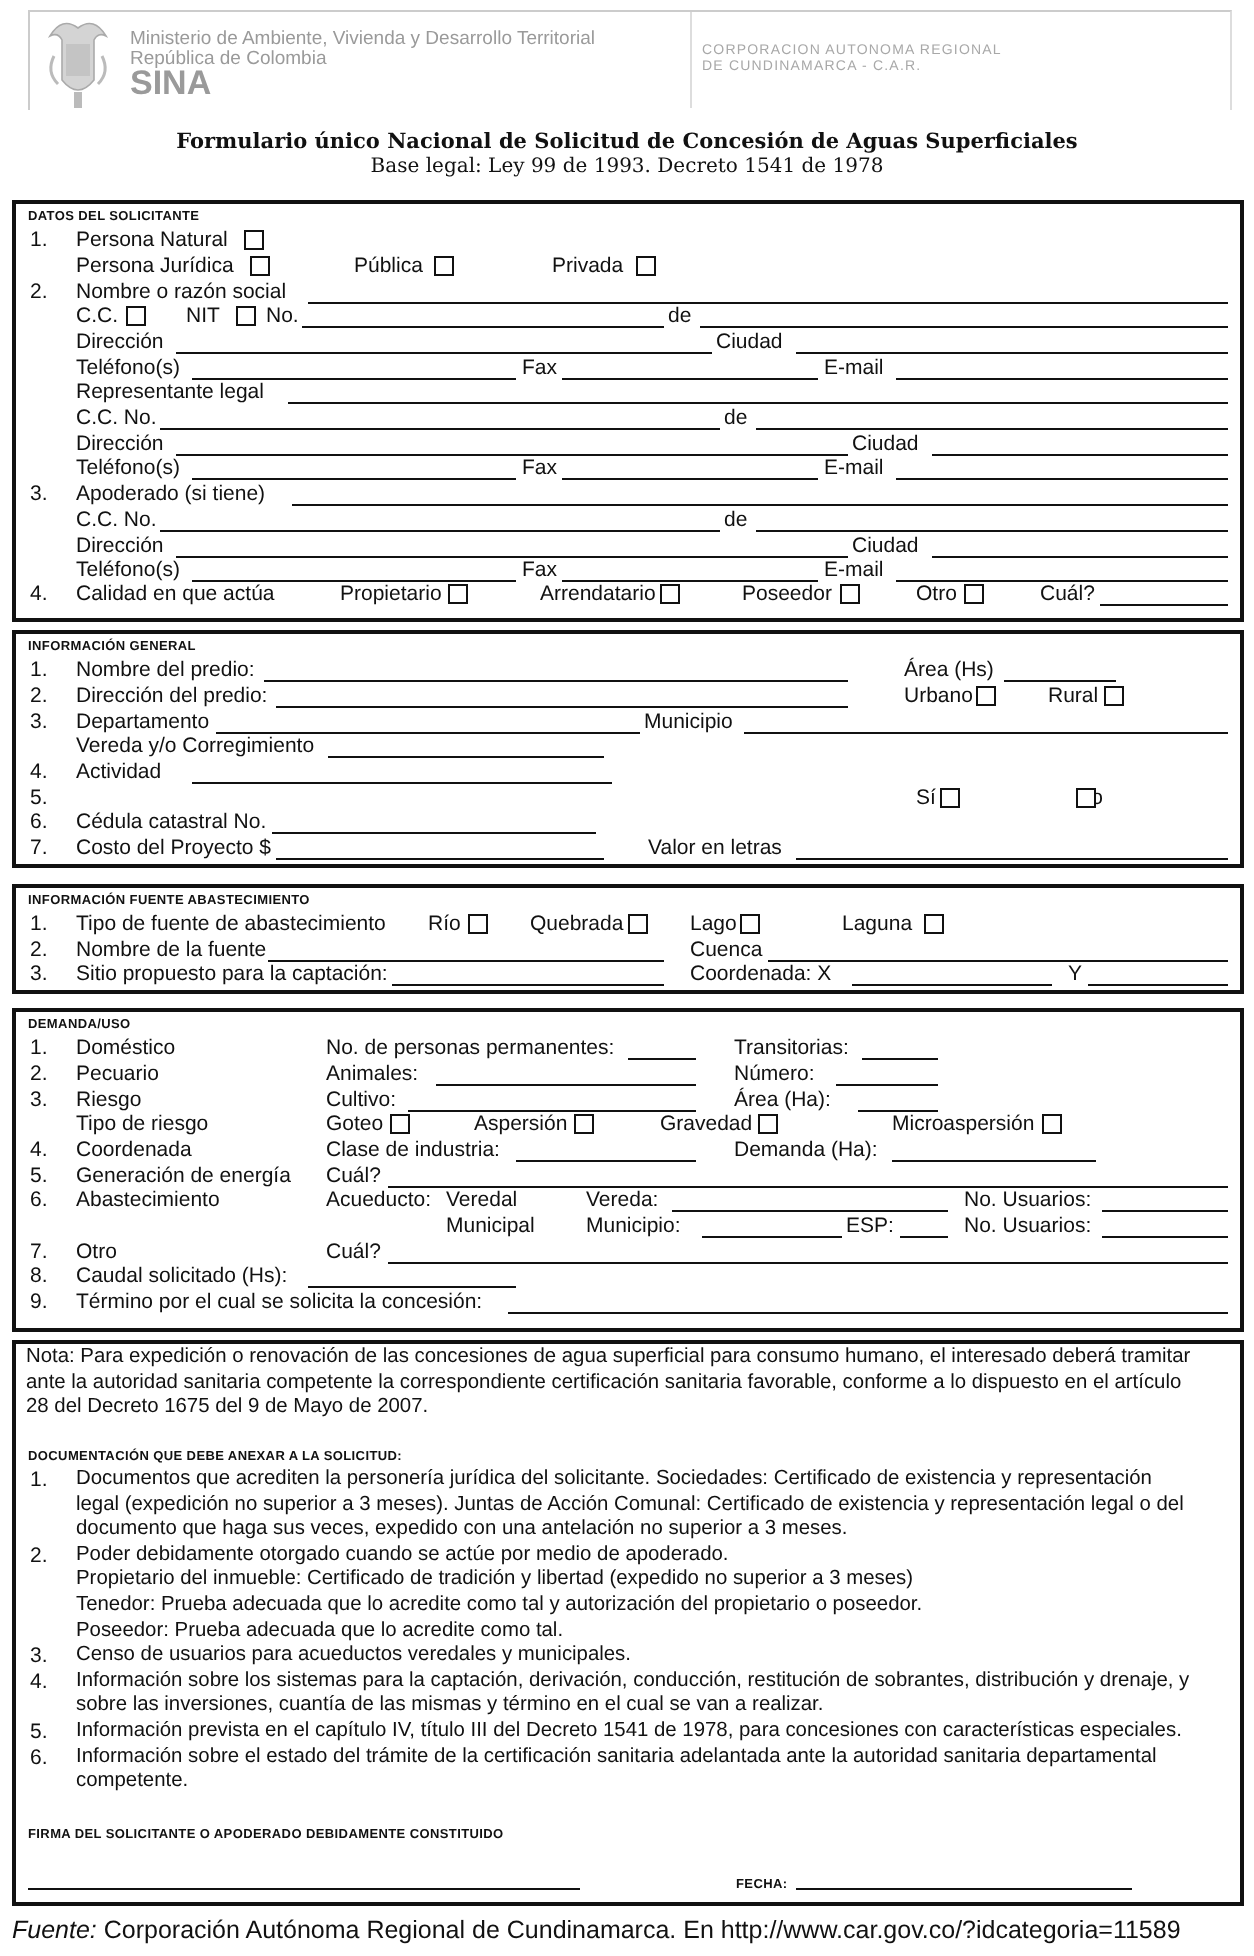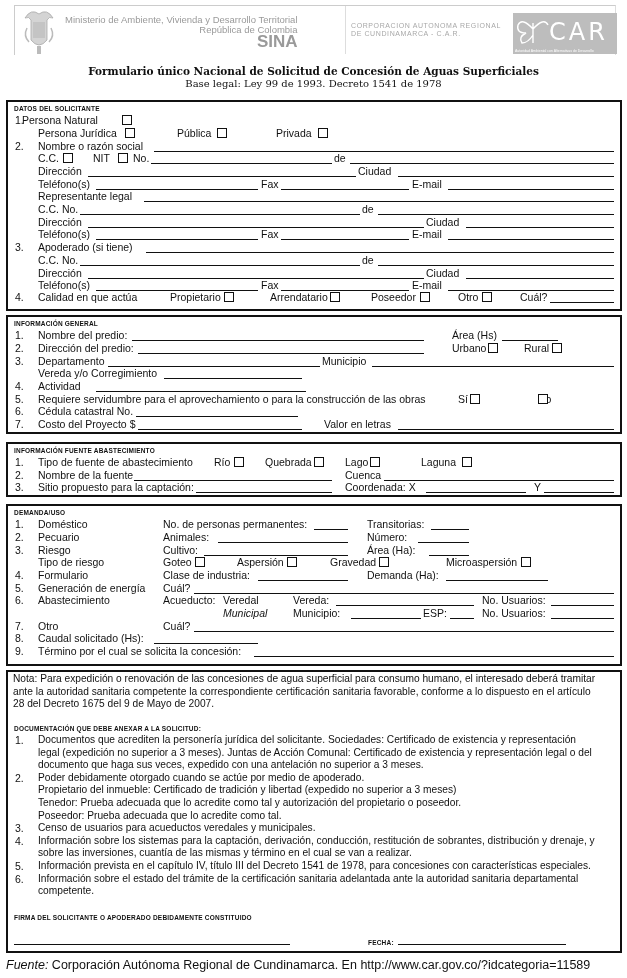--- a/index.html
+++ b/index.html
@@ -1,21 +1,21 @@
 <!DOCTYPE html>
 <html><head>
 <meta charset="utf-8">
 <style>
   * { box-sizing: border-box; margin: 0; padding: 0; }
   html, body { width: 627px; height: 978px; background: #fff; overflow: hidden; }
   body { font-family: "Liberation Sans", sans-serif; color: #111; position: relative; font-size: 10.5px; }
   .abs { position: absolute; }
   .header { position: absolute; left: 14px; top: 5px; width: 602px; height: 50px; border-top: 1px solid #ccc; border-left: 1px solid #ccc; border-right: 1px solid #ddd; }
   .hdr-divider { position: absolute; left: 330px; top: 0; width: 1px; height: 48px; background: #ddd; }
-  .min-text { position: absolute; left: 50px; top: 9px; color: #9a9a9a; font-size: 9.5px; line-height: 10px; text-align: right; }
+  .min-text { position: absolute; left: 50px; top: 9px; color: #9a9a9a; font-size: 9.5px; line-height: 10px; }
   .min-text .sina { font-weight: bold; font-size: 17px; line-height: 14px; }
   .car-text { position: absolute; left: 336px; top: 16px; color: #a8a8a8; font-size: 7px; letter-spacing: 0.6px; line-height: 8px; }
   .car-logo { position: absolute; left: 498px; top: 7px; width: 104px; height: 41px; background: #bdbdbd; }
   .car-logo .car-letters { position: absolute; left: 36px; top: 5px; font-size: 24px; color: #fff; letter-spacing: 3px; font-weight: normal; font-family: "DejaVu Sans", sans-serif; }
   .car-logo .car-tag { position: absolute; left: 2px; bottom: 1px; font-size: 3.5px; color: #fff; white-space: nowrap; }
   .title { position: absolute; left: 0; width: 627px; top: 65px; text-align: center; font-family: "DejaVu Serif", serif; font-weight: bold; font-size: 10.5px; }
   .subtitle { position: absolute; left: 0; width: 627px; top: 78px; text-align: center; font-family: "DejaVu Serif", serif; font-size: 10px; }
   .box { position: absolute; left: 6px; width: 616px; border: 2px solid #111; }
   .sec-title { position: absolute; left: 6px; font-size: 6.5px; font-weight: bold; letter-spacing: 0.2px; text-transform: uppercase; }
   .row { position: absolute; left: 0; height: 12.5px; white-space: nowrap; }
@@ -39,38 +39,31 @@
   <div class="min-text">
     <div>Ministerio de Ambiente, Vivienda y Desarrollo Territorial</div>
     <div>República de Colombia</div>
     <div class="sina">SINA</div>
   </div>
   <div class="hdr-divider"></div>
   <div class="car-text">
     <div>CORPORACION  AUTONOMA   REGIONAL</div>
     <div>DE  CUNDINAMARCA - C.A.R.</div>
   </div>
-  <div class="car-logo">
-    <svg class="abs" style="left:3px;top:4px;" width="34" height="28">
-      <path d="M17 26 L17 6 M17 12 Q6 0 2 8 Q0 16 10 16 Q2 20 6 26 Q12 26 17 18 M17 12 Q28 0 32 8" stroke="#fff" stroke-width="1.4" fill="none"></path>
-    </svg>
-    <span class="car-letters">CAR</span>
-    <span class="car-tag">Autoridad Ambiental con Alternativas de Desarrollo</span>
-  </div>
 </div>
 
 <div class="title">Formulario único Nacional de Solicitud de Concesión de Aguas Superficiales</div>
 <div class="subtitle">Base legal: Ley 99 de 1993. Decreto 1541 de 1978</div>
 
 <div class="box" style="top:100px;height:211px;">
   <div class="sec-title" style="top:3px;">Datos del solicitante</div>
 
   <div class="row" style="top:12px;width:612px;">
     <span class="n">1.</span>
-    <span class="t" style="left:14px;">Persona Natural</span>
+    <span class="t" style="left:30px;">Persona Natural</span>
     <span class="cb" style="left:114px;"></span>
   </div>
   <div class="row" style="top:25px;width:612px;">
     <span class="t" style="left:30px;">Persona Jurídica</span>
     <span class="cb" style="left:117px;"></span>
     <span class="t" style="left:169px;">Pública</span>
     <span class="cb" style="left:209px;"></span>
     <span class="t" style="left:268px;">Privada</span>
     <span class="cb" style="left:310px;"></span>
   </div>
@@ -197,21 +190,20 @@
     <span class="t" style="left:30px;">Vereda y/o Corregimiento</span>
     <span class="ln" style="left:156px;width:138px;"></span>
   </div>
   <div class="row" style="top:63px;width:612px;">
     <span class="n">4.</span>
     <span class="t" style="left:30px;">Actividad</span>
     <span class="ln" style="left:88px;width:210px;"></span>
   </div>
   <div class="row" style="top:76px;width:612px;">
     <span class="n">5.</span>
-    <span class="t" style="left:30px;">Requiere servidumbre para el aprovechamiento o para la construcción de las obras</span>
     <span class="t" style="left:450px;">Sí</span>
     <span class="cb" style="left:462px;"></span>
     <span class="t" style="left:530px;">No</span>
     <span class="cb" style="left:530px;"></span>
   </div>
   <div class="row" style="top:88px;width:612px;">
     <span class="n">6.</span>
     <span class="t" style="left:30px;">Cédula catastral No.</span>
     <span class="ln" style="left:128px;width:162px;"></span>
   </div>
@@ -288,21 +280,21 @@
     <span class="cb" style="left:187px;"></span>
     <span class="t" style="left:229px;">Aspersión</span>
     <span class="cb" style="left:279px;"></span>
     <span class="t" style="left:322px;">Gravedad</span>
     <span class="cb" style="left:371px;"></span>
     <span class="t" style="left:438px;">Microaspersión</span>
     <span class="cb" style="left:513px;"></span>
   </div>
   <div class="row" style="top:63px;width:612px;">
     <span class="n">4.</span>
-    <span class="t" style="left:30px;">Formulario</span>
+    <span class="t" style="left:30px;">Coordenada</span>
     <span class="t" style="left:155px;">Clase de industria:</span>
     <span class="ln" style="left:250px;width:90px;"></span>
     <span class="t" style="left:359px;">Demanda (Ha):</span>
     <span class="ln" style="left:438px;width:102px;"></span>
   </div>
   <div class="row" style="top:76px;width:612px;">
     <span class="n">5.</span>
     <span class="t" style="left:30px;">Generación de energía</span>
     <span class="t" style="left:155px;">Cuál?</span>
     <span class="ln" style="left:186px;width:420px;"></span>
@@ -311,21 +303,21 @@
     <span class="n">6.</span>
     <span class="t" style="left:30px;">Abastecimiento</span>
     <span class="t" style="left:155px;">Acueducto:</span>
     <span class="t" style="left:215px;">Veredal</span>
     <span class="t" style="left:285px;">Vereda:</span>
     <span class="ln" style="left:328px;width:138px;"></span>
     <span class="t" style="left:474px;">No. Usuarios:</span>
     <span class="ln" style="left:543px;width:63px;"></span>
   </div>
   <div class="row" style="top:101px;width:612px;">
-    <span class="t" style="left:215px;font-style:italic;">Municipal</span>
+    <span class="t" style="left:215px;">Municipal</span>
     <span class="t" style="left:285px;">Municipio:</span>
     <span class="ln" style="left:343px;width:70px;"></span>
     <span class="t" style="left:415px;">ESP:</span>
     <span class="ln" style="left:442px;width:24px;"></span>
     <span class="t" style="left:474px;">No. Usuarios:</span>
     <span class="ln" style="left:543px;width:63px;"></span>
   </div>
   <div class="row" style="top:114px;width:612px;">
     <span class="n">7.</span>
     <span class="t" style="left:30px;">Otro</span>

